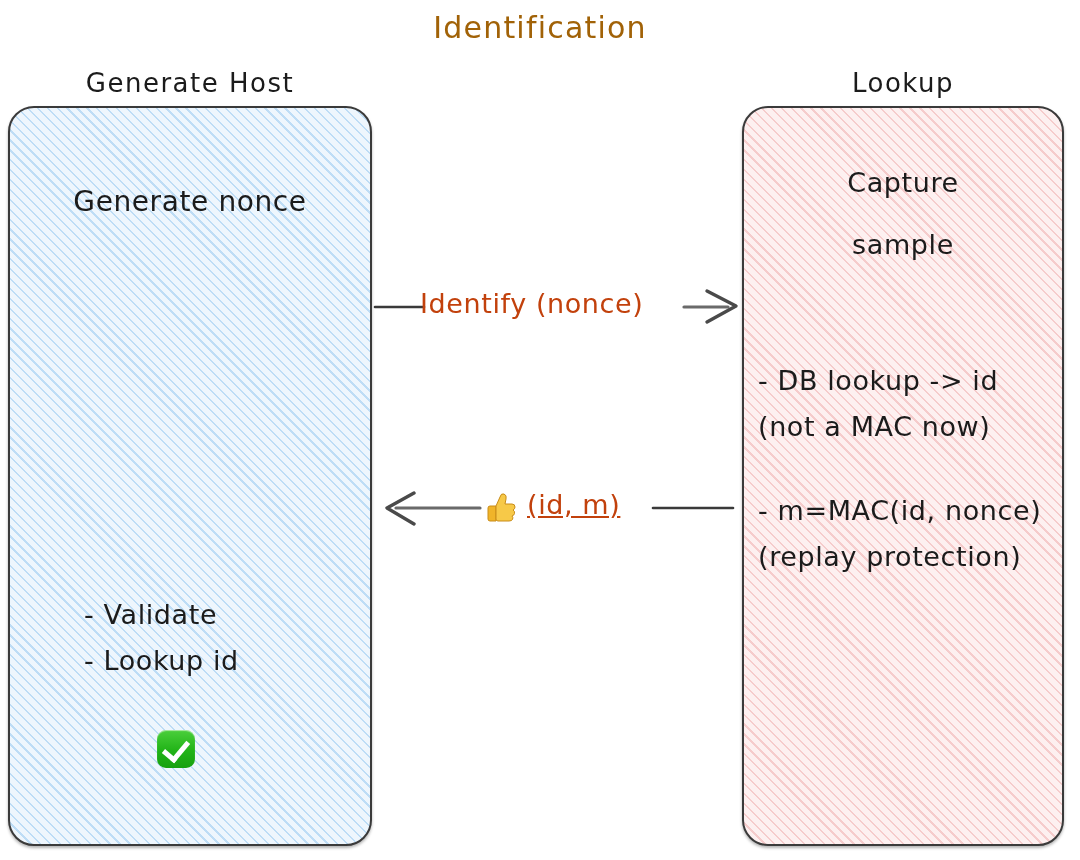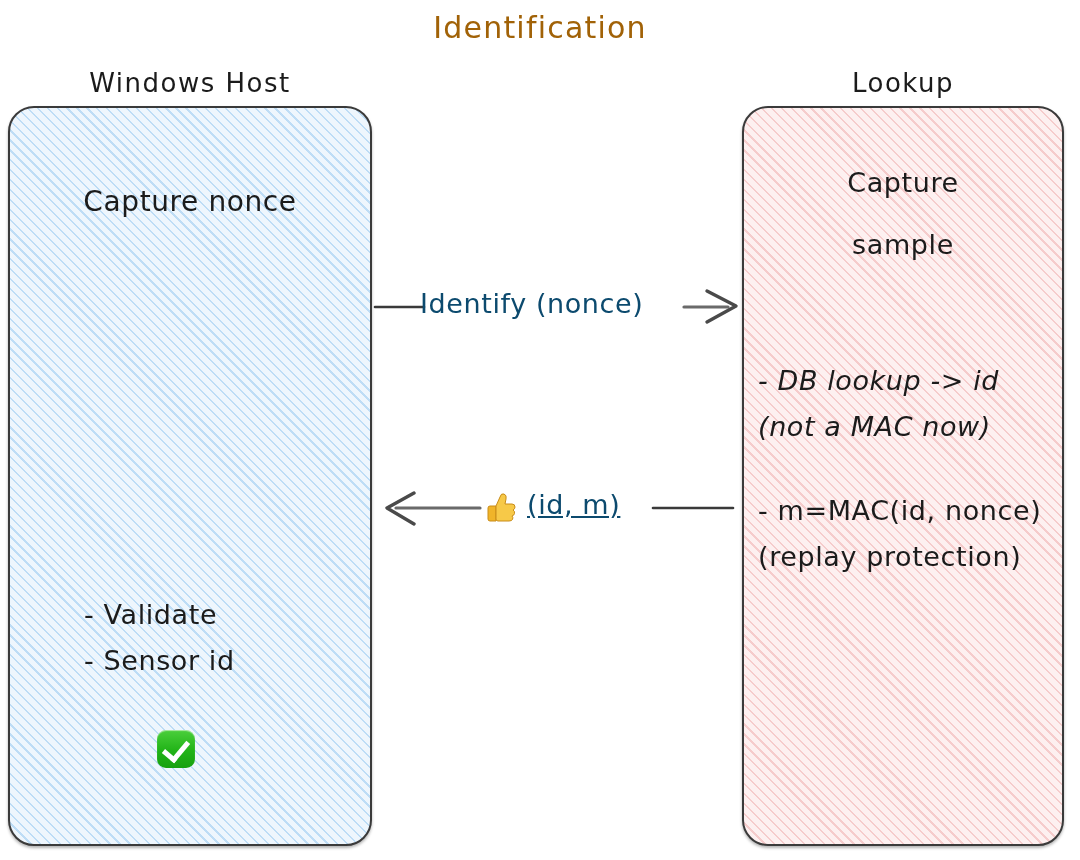--- a/index.html
+++ b/index.html
@@ -110,21 +110,20 @@
     font-size: 27px;
     line-height: 62px;
   }
 
   #note-db-lookup {
     left: 758px;
     top: 358px;
     width: 320px;
     text-align: left;
     line-height: 46px;
-    font-style: italic;
   }
 
   #note-mac {
     left: 758px;
     top: 488px;
     width: 330px;
     text-align: left;
     line-height: 46px;
   }
 
@@ -178,46 +177,46 @@
     top: 0;
     width: 1080px;
     height: 860px;
     pointer-events: none;
   }
 
   .msg-label {
     position: absolute;
     font-size: 27px;
     letter-spacing: 0.6px;
-    color: #0c4a6e;
+    color: #c2410c;
     white-space: nowrap;
   }
   #msg-label-identify {
     left: 420px;
     top: 288px;
   }
   #msg-label-idm {
     left: 527px;
     top: 489px;
     text-decoration: underline;
   }
 </style>
 </head>
 <body>
 
 <div id="diagram-title" class="hand">Identification</div>
 
-<div id="lane-title-host" class="lane-title hand">Windows Host</div>
+<div id="lane-title-host" class="lane-title hand">Generate Host</div>
 
 <div id="lane-box-host" class="lane-box"></div>
 
-<div id="note-generate-nonce" class="lane-text hand">Capture nonce</div>
+<div id="note-generate-nonce" class="lane-text hand">Generate nonce</div>
 
 <div id="note-validate-lookup" class="lane-text hand">- Validate
-- Sensor id</div>
+- Lookup id</div>
 
 <div id="check-badge"></div>
 
 <div id="lane-title-sensor" class="lane-title hand">Lookup</div>
 
 <div id="lane-box-sensor" class="lane-box"></div>
 
 <div id="note-capture-sample" class="lane-text hand">Capture
 sample</div>
 

